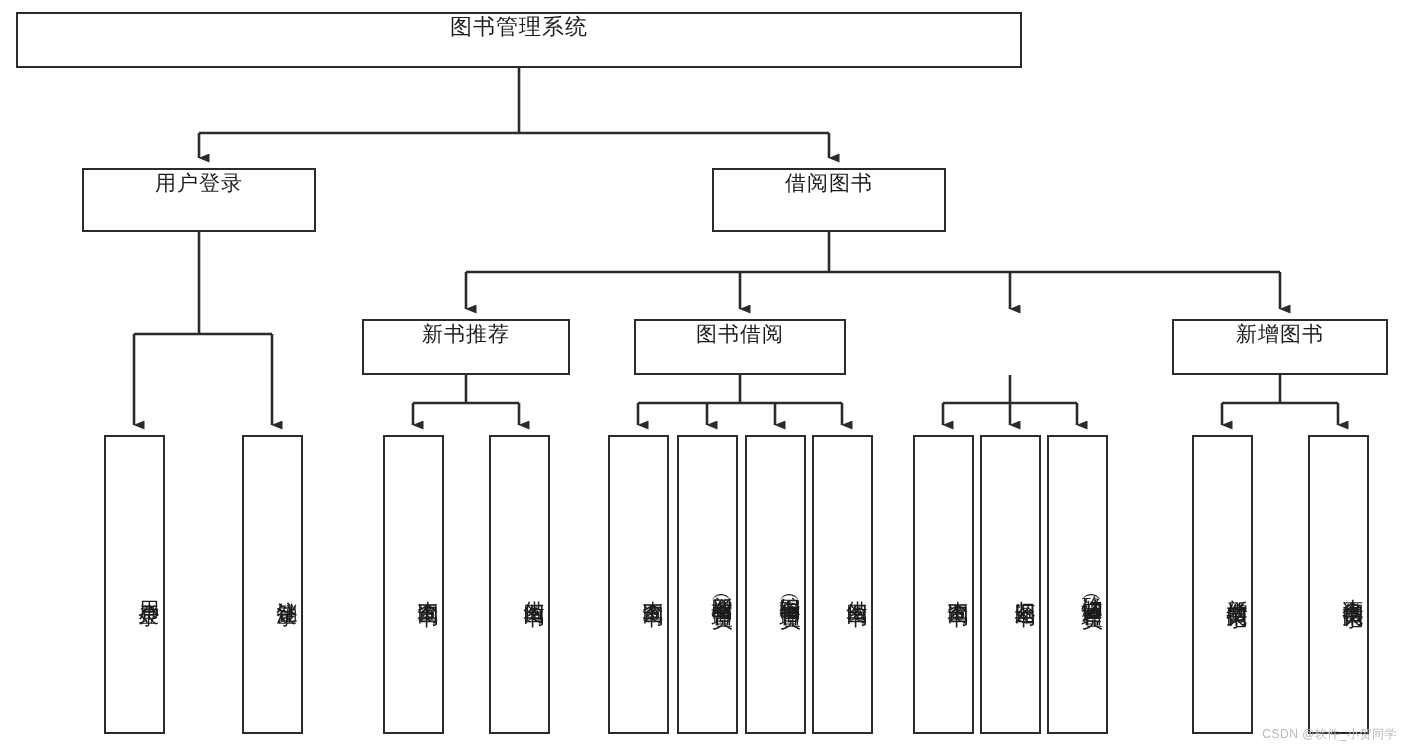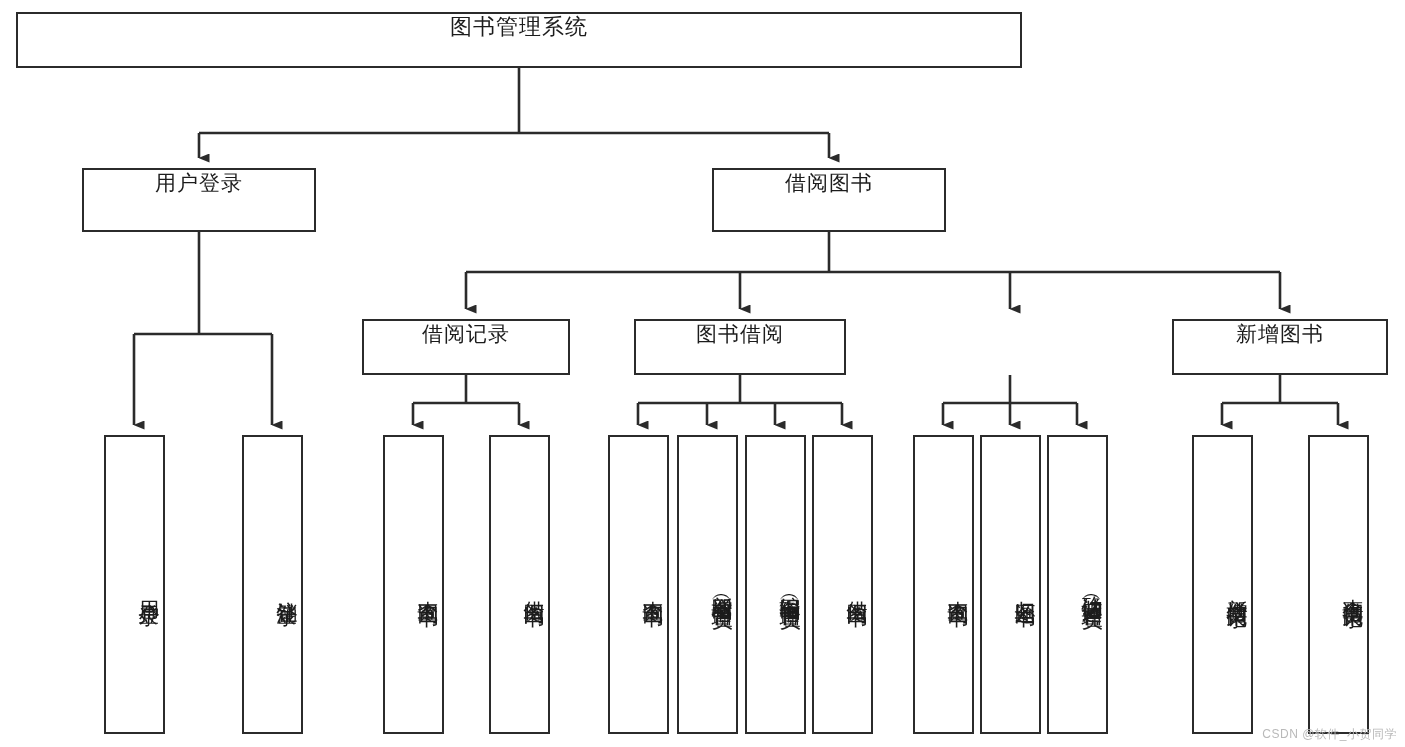--- a/index.html
+++ b/index.html
@@ -127,21 +127,21 @@
   </div>
 
   <div class="node horiz" style="left:82px;top:168px;width:234px;height:64px;">
     <span>用户登录</span>
   </div>
   <div class="node horiz" style="left:712px;top:168px;width:234px;height:64px;">
     <span>借阅图书</span>
   </div>
 
   <div class="node horiz" style="left:362px;top:319px;width:208px;height:56px;">
-    <span>借阅记录</span>
+    <span>新书推荐</span>
   </div>
   <div class="node horiz" style="left:634px;top:319px;width:212px;height:56px;">
     <span>图书借阅</span>
   </div>
   <div class="node horiz" style="left:1172px;top:319px;width:216px;height:56px;">
     <span>新增图书</span>
   </div>
 
   <div class="node vert" style="left:104px;top:435px;width:61px;height:299px;">
     <span class="vlabel">用户登录</span>

